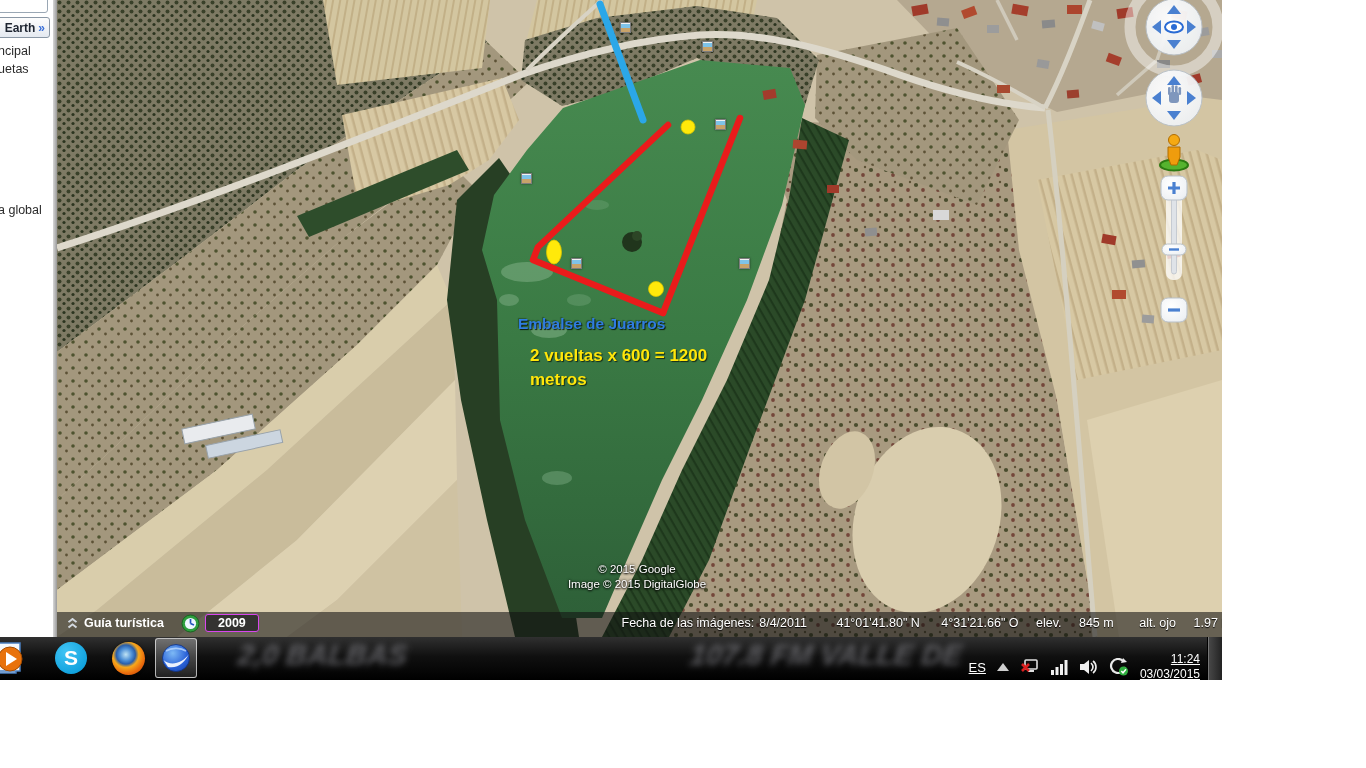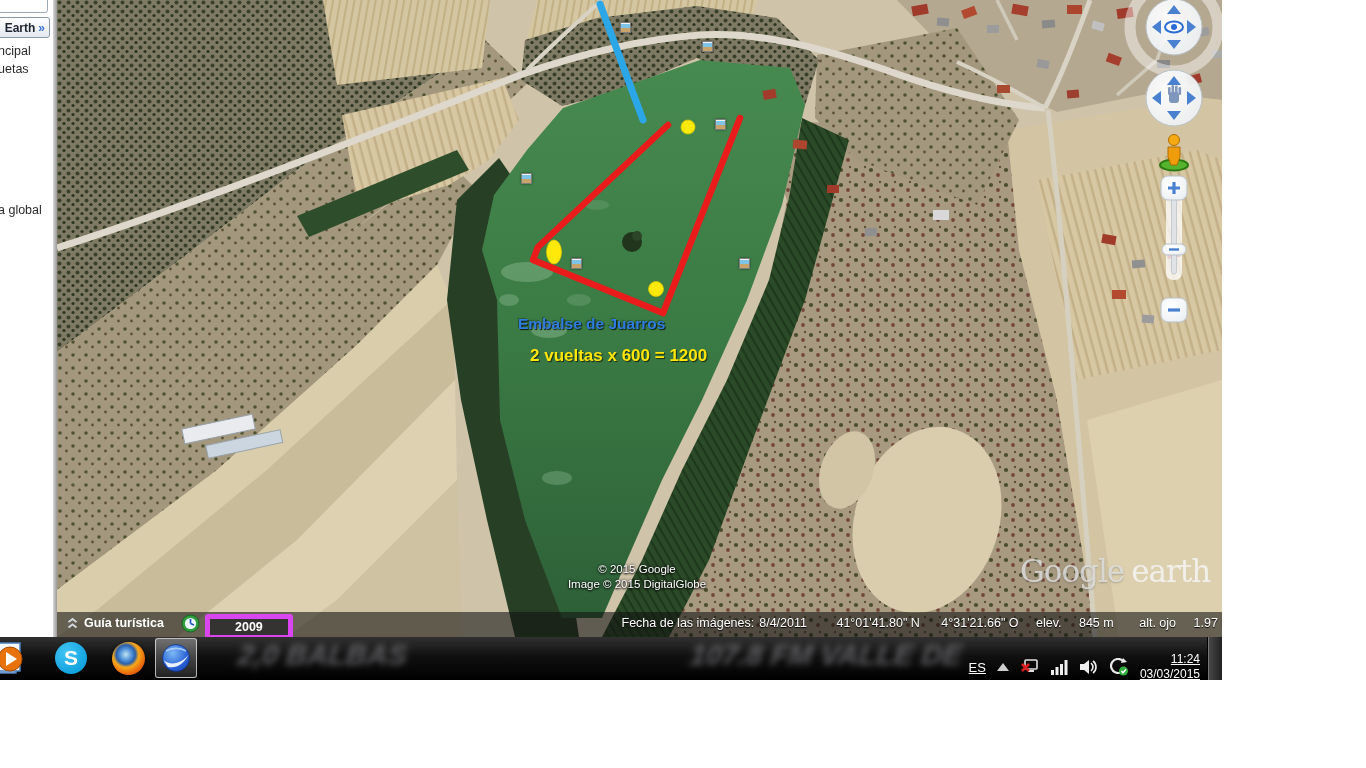--- a/index.html
+++ b/index.html
@@ -26,21 +26,21 @@
 
   .copyright { position:absolute; left:450px; top:562px; width:260px; text-align:center; color:#fff; font-size:11.5px; line-height:15px; text-shadow:0 1px 2px #000, 0 0 3px #000; }
   .watermark { position:absolute; left:963px; top:553px; font-family:"DejaVu Serif", serif; font-size:31px; letter-spacing:-1px; white-space:nowrap; }
   .watermark .g1 { color:rgba(230,230,230,.78); text-shadow:0 1px 2px rgba(90,90,90,.4); }
   .watermark .g2 { color:rgba(245,245,245,.85); margin-left:7px; }
 
   
   .statusbar { position:absolute; left:0; top:612px; width:1233px; height:25px; background:rgba(18,18,18,.58); color:#fff; font-size:12.5px; z-index:6; }
   .statusbar .guide { position:absolute; left:10px; top:4px; font-weight:bold; display:flex; align-items:center; gap:6px; }
   .statusbar .chevs { display:inline-block; color:#cfd6de; font-size:10px; line-height:8px; transform:scaleY(.9); }
-  .year-chip { position:absolute; left:148px; top:2px; padding:1px 25px; border:5px solid #d946ef; border-radius:3px; background:rgba(40,40,40,.8); font-weight:bold; font-size:12.5px; }
+  .year-chip { position:absolute; left:148px; top:2px; padding:1px 12px; border:1px solid #d946ef; border-radius:3px; background:rgba(40,40,40,.8); font-weight:bold; font-size:12.5px; }
   .hist-clock { position:absolute; left:124px; top:2px; width:19px; height:19px; }
   .status-info { position:absolute; right:52px; top:4px; white-space:nowrap; text-shadow:0 1px 1px #000; }
   .status-info span { margin-left:14px; }
   .status-info span:first-child { margin-left:0; }
   .stream-ring { position:absolute; right:14px; top:3px; width:18px; height:18px; border:4px solid #5b9bd5; border-radius:50%; background:transparent; }
 
   
   .navctl { position:absolute; z-index:7; }
 
   
@@ -206,28 +206,26 @@
     <div class="photo-icon" style="left:563px; top:22px;"></div>
     <div class="photo-icon" style="left:645px; top:41px;"></div>
     <div class="photo-icon" style="left:658px; top:119px;"></div>
     <div class="photo-icon" style="left:464px; top:173px;"></div>
     <div class="photo-icon" style="left:514px; top:258px;"></div>
     <div class="photo-icon" style="left:682px; top:258px;"></div>
 
     <div class="lbl-reservoir">Embalse de Juarros</div>
     <div class="lbl-note">
       <div>2 vueltas x 600 = 1200</div>
+      <div>metros</div>
     </div>
 
     <div class="copyright">
       <div>© 2015 Google</div>
       <div>Image © 2015 DigitalGlobe</div>
-    </div>
-    <div class="watermark">
-      <span class="g1">Google</span><span class="g2">earth</span>
     </div>
 
     <svg class="navctl" style="left:1062px; top:-20px;" width="103" height="360" viewBox="0 0 103 360">
       <defs>
         <radialGradient id="knob" cx="0.4" cy="0.35" r="0.9">
           <stop offset="0" stop-color="#ffffff"></stop>
           <stop offset="0.75" stop-color="#eef1f4"></stop>
           <stop offset="1" stop-color="#c9d0d8"></stop>
         </radialGradient>
       </defs>

